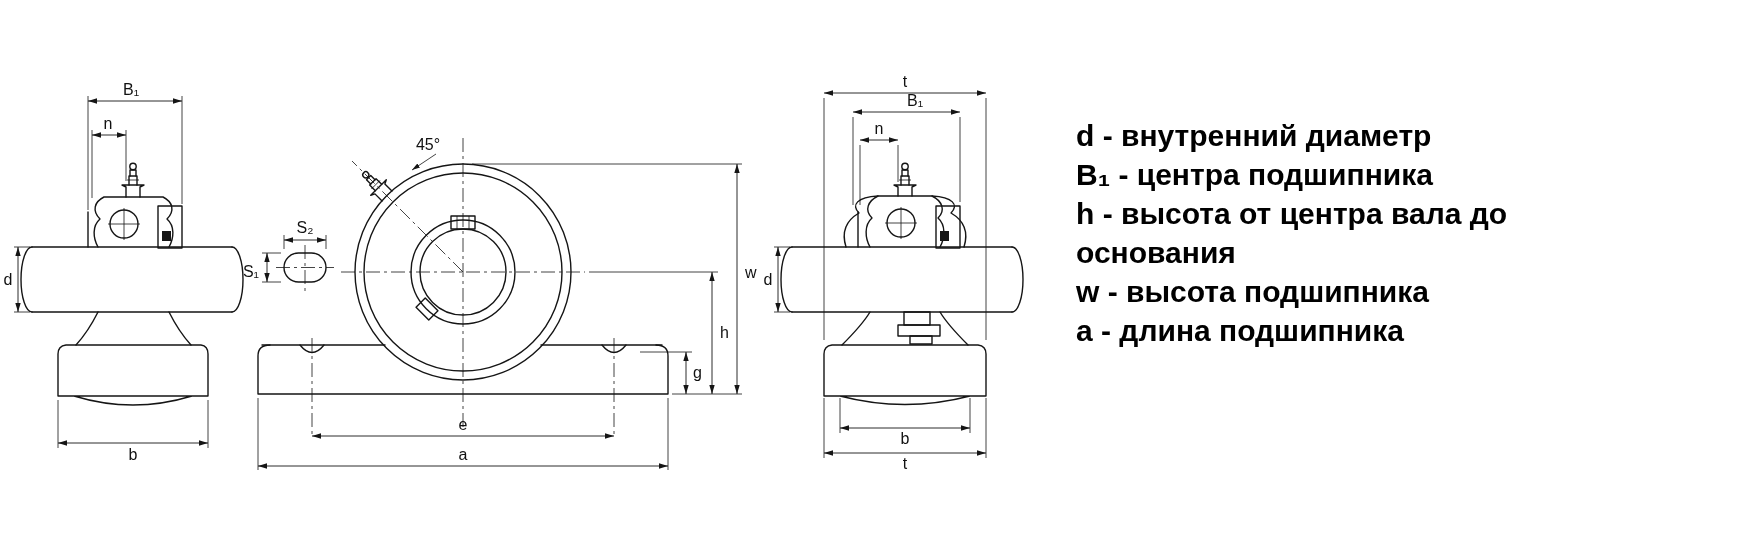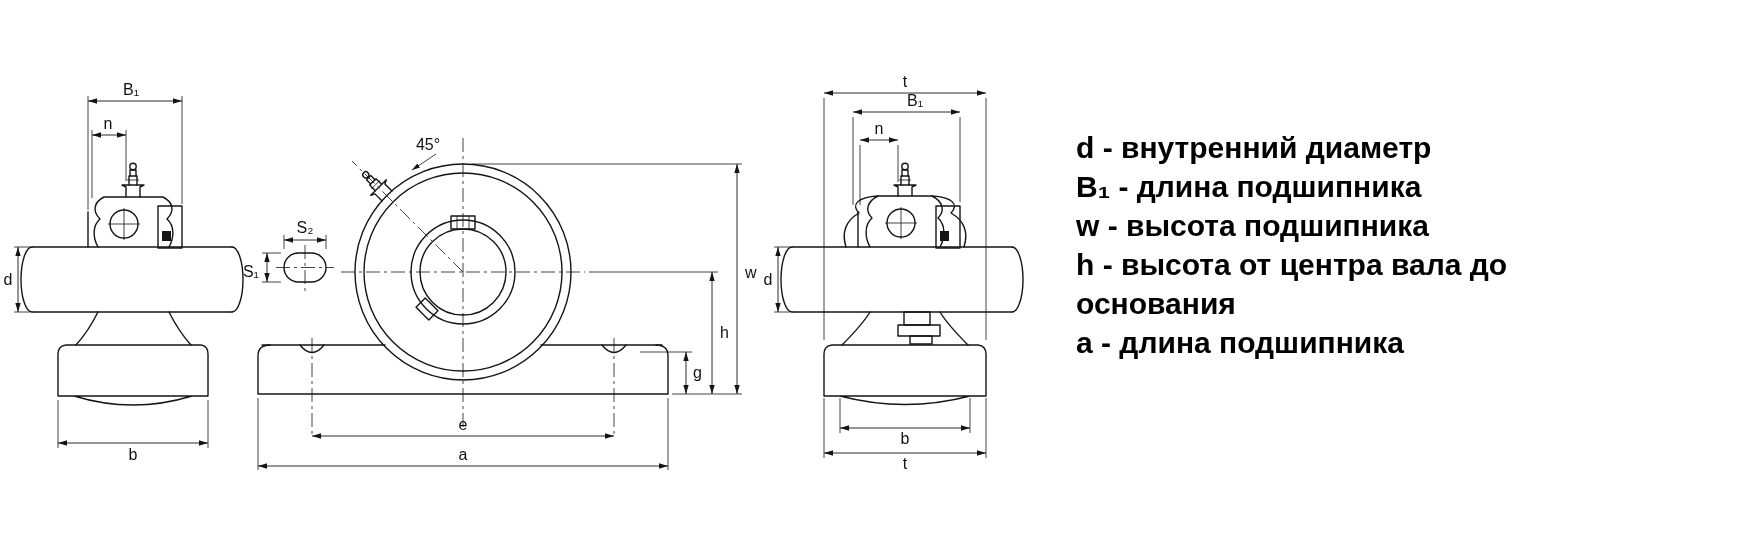--- a/index.html
+++ b/index.html
@@ -9,21 +9,21 @@
   }
   svg { position:absolute; left:0; top:0; }
   .ln  { fill:none; stroke:#151515; stroke-width:1.4; stroke-linecap:round; stroke-linejoin:round; }
   .tn  { fill:none; stroke:#151515; stroke-width:0.8; }
   .ext { fill:none; stroke:#151515; stroke-width:0.8; }
   .dm  { fill:none; stroke:#151515; stroke-width:0.9; }
   .cl  { fill:none; stroke:#151515; stroke-width:0.8; stroke-dasharray:14 4 3 4; }
   .lbl { font-family:"Liberation Sans", sans-serif; font-size:16px; fill:#111; }
   .legend {
     position:absolute; left:1076px; top:116px; width:516px;
-    font-weight:bold; font-size:30px; line-height:39px; color:#000;margin-top:12px;
+    font-weight:bold; font-size:30px; line-height:39px; color:#000;
   }
 </style>
 </head>
 <body>
 
 <div class="stage">
 
 <svg width="1754" height="560" viewBox="0 0 1754 560">
   <defs>
     <marker id="arr" viewBox="0 0 10 10" refX="10" refY="5" markerWidth="10" markerHeight="10" orient="auto-start-reverse">
@@ -200,19 +200,19 @@
     <g>
       <path class="ext" d="M824,398 V458 M986,398 V458"></path>
       <line class="dm" x1="824" y1="453" x2="986" y2="453" marker-start="url(#arr)" marker-end="url(#arr)"></line>
       <text class="lbl" x="905" y="469" text-anchor="middle">t</text>
     </g>
   </g>
 </svg>
 
   <div class="legend">
     <div class="legend-line">d - внутренний диаметр</div>
-    <div class="legend-line">B₁ - длина подшипника</div>
+    <div class="legend-line">B₁ - центра подшипника</div>
+    <div class="legend-line">h - высота от центра вала до основания</div>
     <div class="legend-line">w - высота подшипника</div>
-    <div class="legend-line">h - высота от центра вала до основания</div>
     <div class="legend-line">a - длина подшипника</div>
   </div>
 
 </div>
 
 </body></html>

